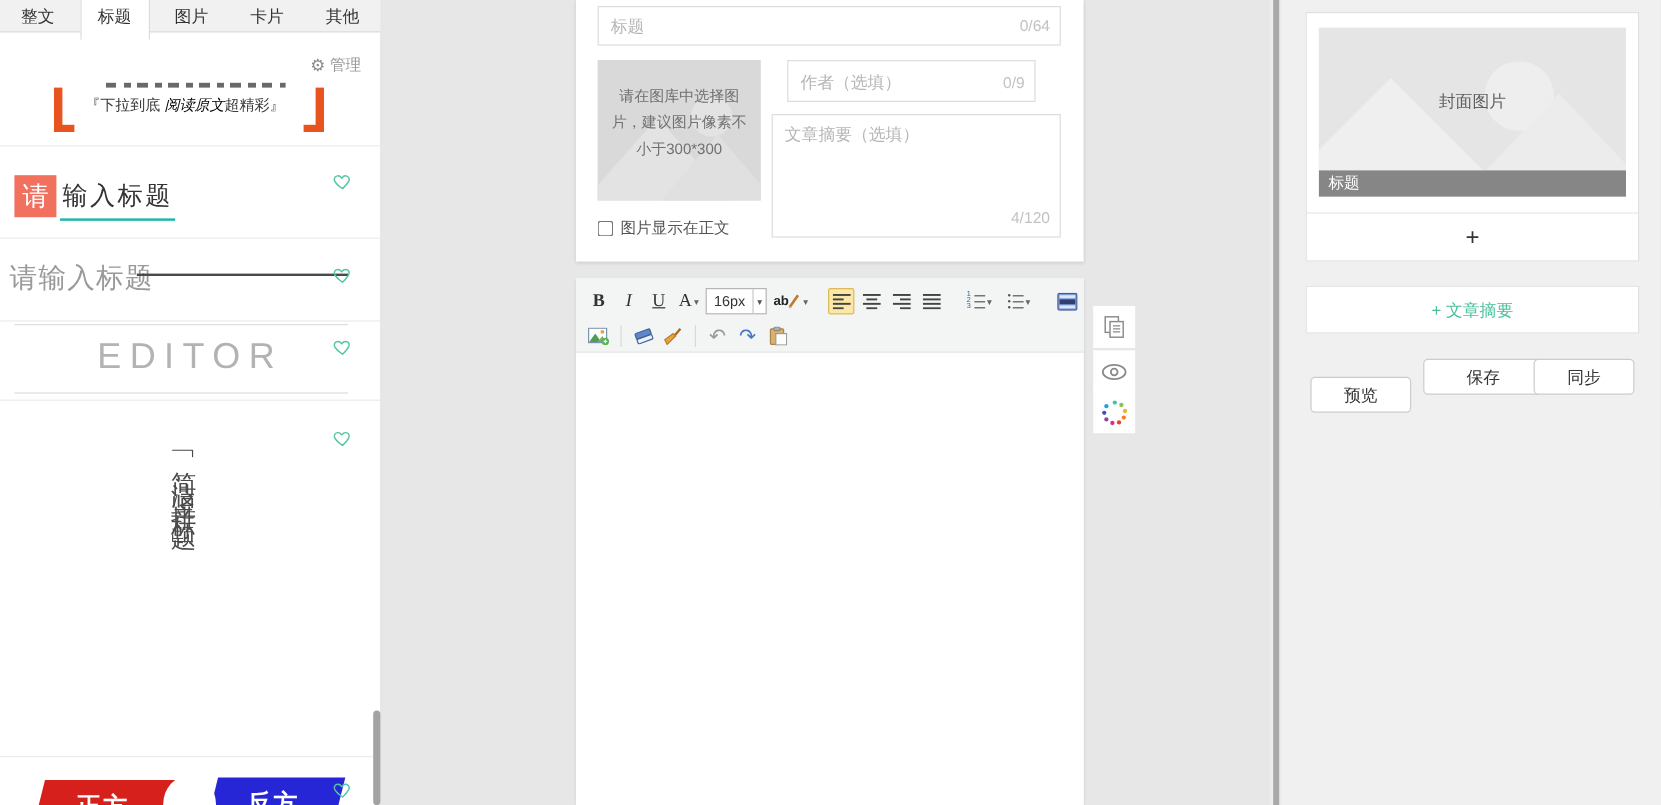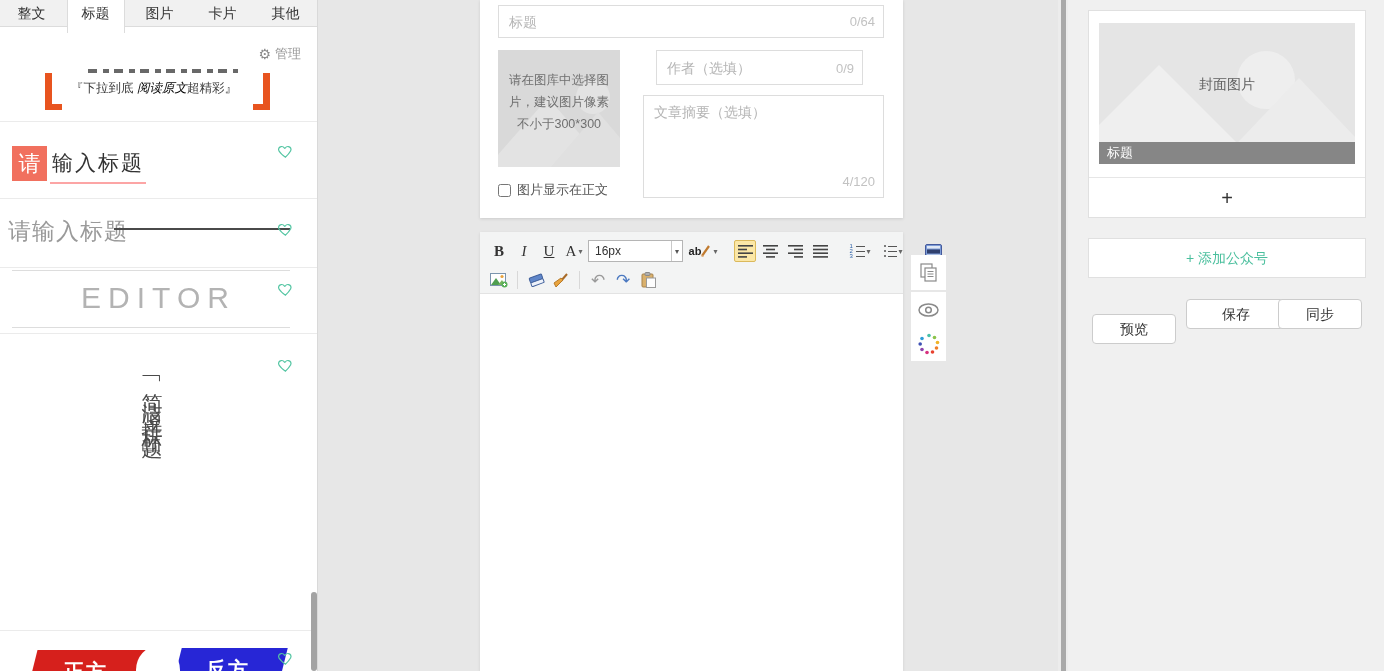--- a/index.html
+++ b/index.html
@@ -17,21 +17,21 @@
   .divider { position:absolute; left:0; width:317px; border-top:1px solid #ebebeb; }
   .heart { position:absolute; width:19px; height:17px; }
   .clip-frag { position:absolute; height:4px; opacity:.85;
     background:repeating-linear-gradient(90deg,#4e4e4e 0 9px, transparent 9px 15px, #4e4e4e 15px 21px, transparent 21px 26px); }
 
   .obar { position:absolute; background:#e8541f; }
   .t1-text { position:absolute; font-size:12.5px; color:#3a3a3a; white-space:nowrap; }
   .t1-link { color:#000000;font-style:italic; }
 
   .please-box { position:absolute; width:35px; height:35px; background:#f1705e; color:#fff; font-size:22px; text-align:center; line-height:35px; }
-  .please-title { position:absolute; font-size:21px; color:#333; border-bottom:2px solid #fca5a5; padding:0 2px 5px 2px; letter-spacing:2px; }
+  .please-title { position:absolute; font-size:21px; color:#333; border-bottom:2px solid #14b8a6; padding:0 2px 5px 2px; letter-spacing:2px; }
 
   .t3-title { position:absolute; font-size:23px; color:#9a9a9a; letter-spacing:1px; }
   .t3-line { position:absolute; height:2px; background:#4a4a4a; }
 
   .t4-line { position:absolute; height:1px; background:#ddd; }
   .t4-word { position:absolute; width:100%; text-align:center; font-size:30px; color:#b3b3b3; letter-spacing:7px; }
 
   .t5-vert { position:absolute; writing-mode:vertical-rl; font-size:21px; color:#4a4a4a; letter-spacing:9px; }
 
   .vs-red { position:absolute; background:#d6201c; transform:skewX(-14deg); }
@@ -40,41 +40,41 @@
   .vs-label { position:absolute; color:#fff; font-size:20px; font-weight:bold; letter-spacing:2px; }
 
   .sb-thumb { position:absolute; width:6px; border-radius:3px; background:#a3a3a3; }
 
   
   #top-panel { left:480px; top:0; width:423px; height:218px; background:#fff; box-shadow:0 1px 3px rgba(0,0,0,.12); }
   .field { position:absolute; border:1px solid #ddd; background:#fff; }
   .field input, .field textarea { width:100%; height:100%; border:none; outline:none; font-size:14px; color:#333; padding:8px 48px 8px 10px; font-family:"Liberation Sans",sans-serif; resize:none; background:transparent; }
   .field ::placeholder { color:#b5b5b5; }
   .counter { position:absolute; right:8px; color:#c2c2c2; font-size:13px; }
-  #image-box { position:absolute; left:18px; top:50px; width:122px; height:117px; background:#d9d9d9; overflow:hidden; }
+  #image-box { position:absolute; left:18px; top:50px; width:136px; height:117px; background:#d9d9d9; overflow:hidden; }
   .mt1 { position:absolute; width:0; height:0; border-left:75px solid transparent; border-right:75px solid transparent; border-bottom:85px solid #e3e3e3; left:-25px; top:48px; }
   .mt2 { position:absolute; width:0; height:0; border-left:60px solid transparent; border-right:60px solid transparent; border-bottom:70px solid #e0e0e0; left:40px; top:62px; }
   .sun { position:absolute; border-radius:50%; background:#e3e3e3; }
   #image-hint { position:absolute; left:0; top:20px; width:100%; padding:0 10px; text-align:center; font-size:12.5px; line-height:1.75; color:#6f6f6f; }
   .cbx-row { position:absolute; left:18px; top:181px; display:flex; align-items:center; gap:6px; font-size:13px; color:#555; }
   .cbx-row input { width:13px; height:13px; }
 
   
   #editor-panel { left:480px; top:232px; width:423px; height:439px; background:#fff; box-shadow:0 1px 3px rgba(0,0,0,.10); }
   #toolbar { position:absolute; left:0; top:0; width:100%; height:62px; background:#f3f4f4; border-bottom:1px solid #e3e3e3; padding:6px 8px 0; }
   .tb-row { display:flex; align-items:center; height:26px; gap:3px; }
   .tb-btn { display:flex; align-items:center; justify-content:center; min-width:22px; height:22px; border:1px solid transparent; border-radius:2px; cursor:pointer; }
   .tb-btn.active { background:#fbe7a6; border-color:#dbb95c; }
   .tb-sep { width:1px; height:18px; background:#d8d8d8; margin:0 4px; }
   .glyph-b { font-family:"Liberation Serif",serif; font-weight:bold; font-size:15px; color:#333; }
   .glyph-i { font-family:"Liberation Serif",serif; font-style:italic; font-size:15px; color:#333; }
   .glyph-u { font-family:"Liberation Serif",serif; font-size:15px; color:#333; text-decoration:underline; }
   .glyph-a { font-family:"Liberation Serif",serif; font-size:15px; color:#333; }
   .caret { font-size:8px; color:#666; margin-left:2px; }
-  #font-size-box { display:flex; align-items:center; border:1px solid #b5b5b5; background:#fff; height:22px;gap:44px; }
+  #font-size-box { display:flex; align-items:center; border:1px solid #b5b5b5; background:#fff; height:22px; }
   #font-size-box .fs-val { font-size:12px; color:#333; padding:0 6px; min-width:30px; }
   #font-size-box .fs-caret { border-left:1px solid #c9c9c9; padding:0 3px; font-size:8px; color:#555; height:100%; display:flex; align-items:center; }
   .hl-ab { font-size:11px; color:#222; font-weight:bold; }
   .ol-ico { display:flex; flex-direction:column; gap:2px; }
   .ol-row { display:flex; align-items:center; gap:2px; height:3px; }
   .ol-num { font-size:6px; line-height:3px; color:#2f62a8; width:4px; }
   .ol-line { width:9px; height:1px; background:#555; }
   .ul-dot { width:2px; height:2px; background:#555; border-radius:50%; }
   #editor-content { position:absolute; left:0; top:62px; width:100%; height:377px; background:#fff; }
 
@@ -399,17 +399,17 @@
   <div id="cover-ph">
     <div class="c-sun"></div>
     <div class="c-mt1"></div>
     <div class="c-mt2"></div>
     <div id="cover-label">封面图片</div>
     <div id="cover-bar">标题</div>
   </div>
   <div id="cover-plus-sec">+</div>
 </div>
 
-<div id="account-box" class="abs">+ 添加公众号</div>
+<div id="account-box" class="abs">+ 文章摘要</div>
 
 <div class="act-btn" style="left:1092px; width:84px;margin-top:15px;">预览</div>
 <div class="act-btn" style="left:1186px; width:100px;text-align:center;">保存</div>
 <div class="act-btn" style="left:1278px; width:84px;">同步</div>
 
 </body></html>

